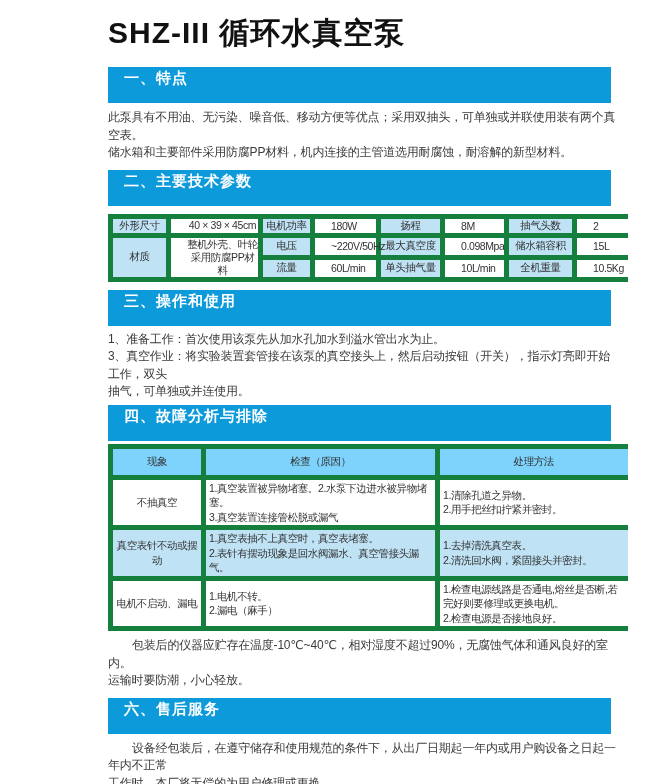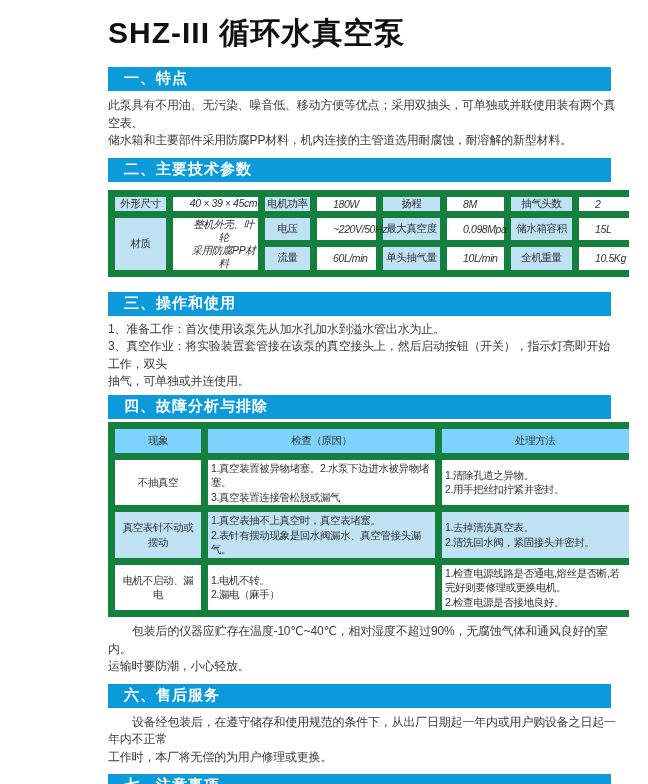--- a/index.html
+++ b/index.html
@@ -19,21 +19,21 @@
     font-family: Liberation Sans, sans-serif;
     font-weight: bold;
     font-size: 30px;
     line-height: 38px;
     color: #111;
     letter-spacing: 1px;
     margin-bottom: 15px;
   }
   .sec-bar {
     width: 503px;
-    height: 24px;
+    height: 36px;
     line-height: 22px;
     background: #0d9adb;
     color: #ffffff;
     font-weight: bold;
     font-size: 15px;
     padding-left: 16px;
     letter-spacing: 1px;
     margin-top: 6px;
   }
   .body-text {
@@ -44,32 +44,32 @@
     white-space: pre-line;
     width: 512px;
     margin: 6px 0 8px 0;
   }
   .indent { text-indent: 2em; }
   .op-item { margin: 0; }
   .op-list { margin: 5px 0 4px 0; }
 
   table { border-collapse: collapse; table-layout: fixed; width: 517px; }
   td, th {
-    border: 7px solid #15803d;
+    border: 5px solid #15803d;
     font-size: 10.5px;
     letter-spacing: -0.4px;
     color: #333;
     font-weight: normal;
     vertical-align: middle;
   }
   td:last-child, th:last-child { border-right: none; }
   .spec-table { margin-top: 8px; }
   .spec-table td { height: 18px; }
   .spec-table .lbl { background: #bfe2f5; text-align: center; }
-  .spec-table .val { padding-left: 16px; font-style: italic; }
+  .spec-table .val { padding-left: 16px; }
   .pre { white-space: pre-line; text-align: center; line-height: 13px; }
 
   .fault-table { margin-top: 3px; }
   .fault-table th { background: #7dd3fc; height: 31px; text-align: center; }
   .fault-table td { padding: 1px 3px; line-height: 14.5px; }
   .fault-table td.phen { text-align: center; }
   .fault-table td.chk, .fault-table td.rem { white-space: pre-line; }
   .fault-table tr.hl td { background: #bfe2f5; }
 
   .note-bar {
@@ -133,21 +133,21 @@
         <td class="lbl">流量</td>
         <td class="val">60L/min</td>
         <td class="lbl">单头抽气量</td>
         <td class="val">10L/min</td>
         <td class="lbl">全机重量</td>
         <td class="val">10.5Kg</td>
       </tr>
     </tbody>
       </table>
 
-    <div class="sec-bar" style="margin-top:15px">三、操作和使用</div>
+    <div class="sec-bar" style="margin-top:8px">三、操作和使用</div>
     <div class="op-list">
       <p class="body-text op-item">1、准备工作：首次使用该泵先从加水孔加水到溢水管出水为止。</p>
       <p class="body-text op-item">3、真空作业：将实验装置套管接在该泵的真空接头上，然后启动按钮（开关），指示灯亮即开始工作，双头
 抽气，可单独或并连使用。</p>
     </div>
 
     <div class="sec-bar" style="margin-top:2px">四、故障分析与排除</div>
     <table class="fault-table">
       <colgroup>
         <col style="width:93px">

